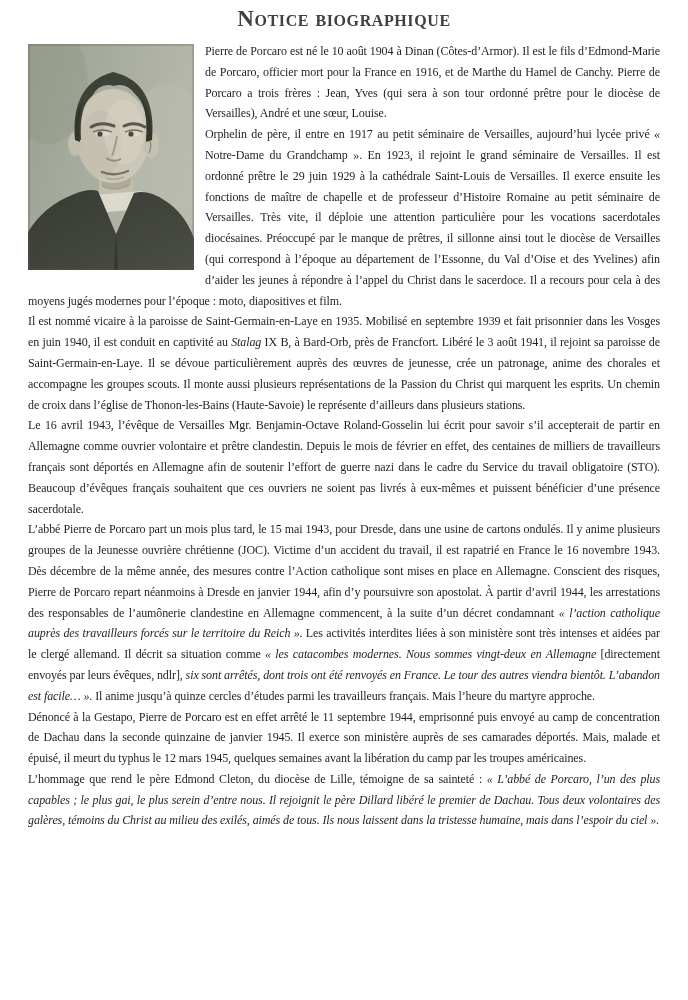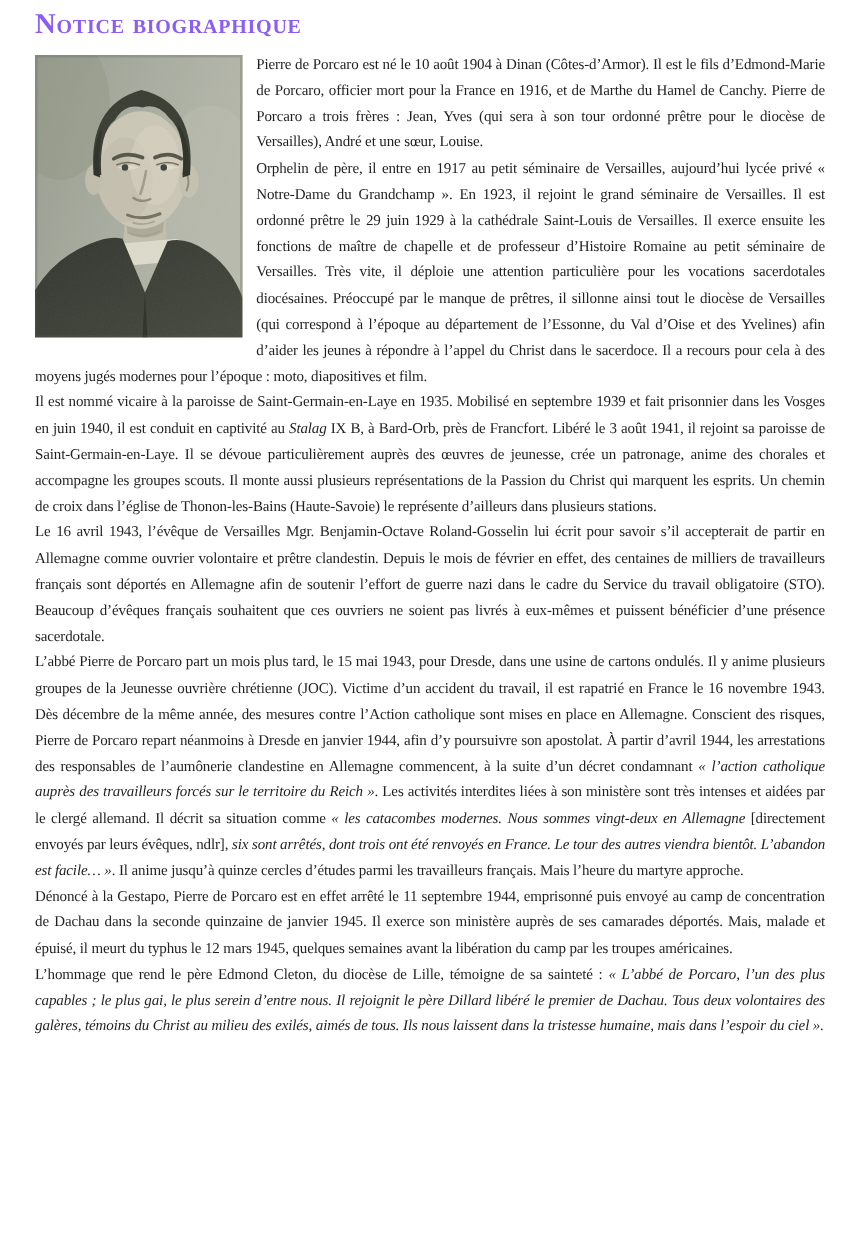--- a/index.html
+++ b/index.html
@@ -10,25 +10,26 @@
     font-family: "Liberation Serif", "DejaVu Serif", serif;
   }
   .page {
     box-sizing: border-box;
     width: 688px; height: 1000px;
     padding: 4px 28px 0 28px;
     background: #ffffff;
   }
   .title {
     margin: 2px 0 9px 0;
+    text-align: center;
     font-size: 23px;
     font-weight: bold;
     font-variant: small-caps;
     letter-spacing: 0.6px;
-    color: #8b5cf6;
+    color: #404040;
   }
   .article {
     color: #1f1f1f;
   }
   .photo {
     float: left;
     width: 166px;
     height: 226px;
     margin: 3px 11px 5px 0;
     background: #a7aba0;

